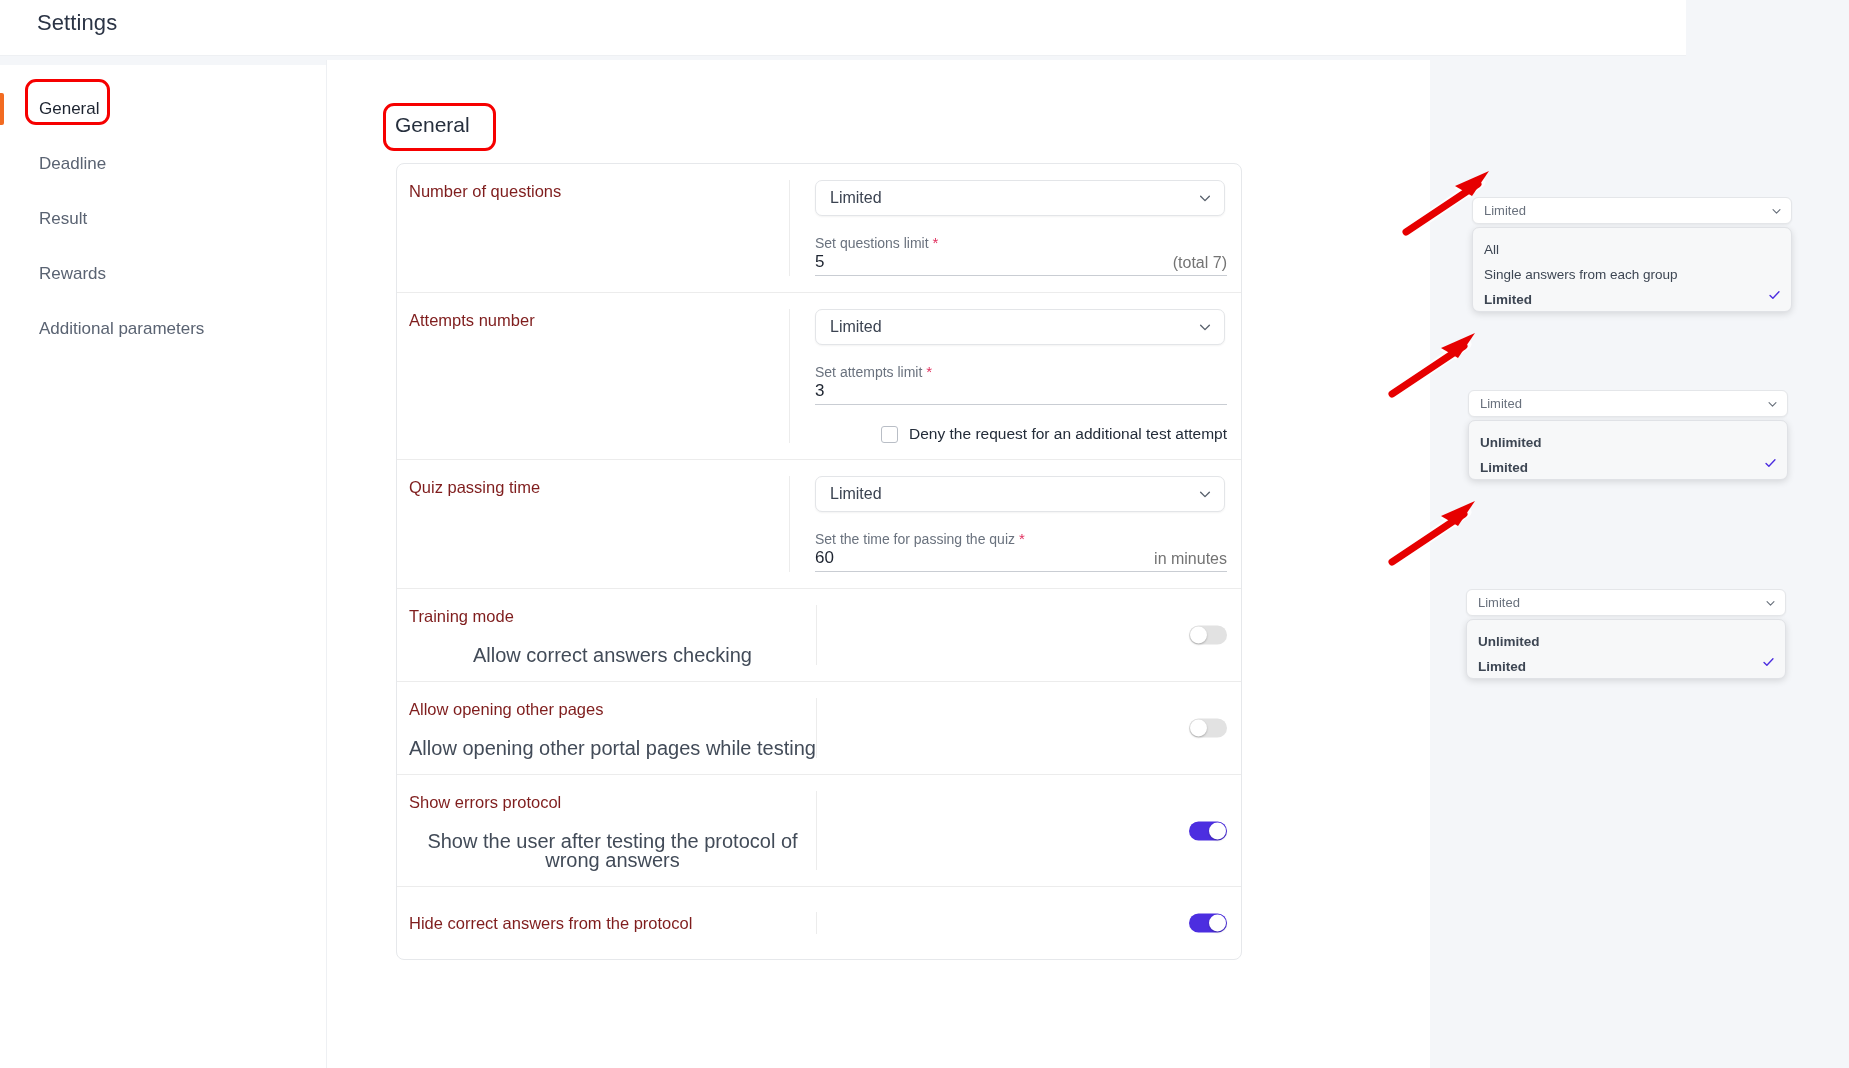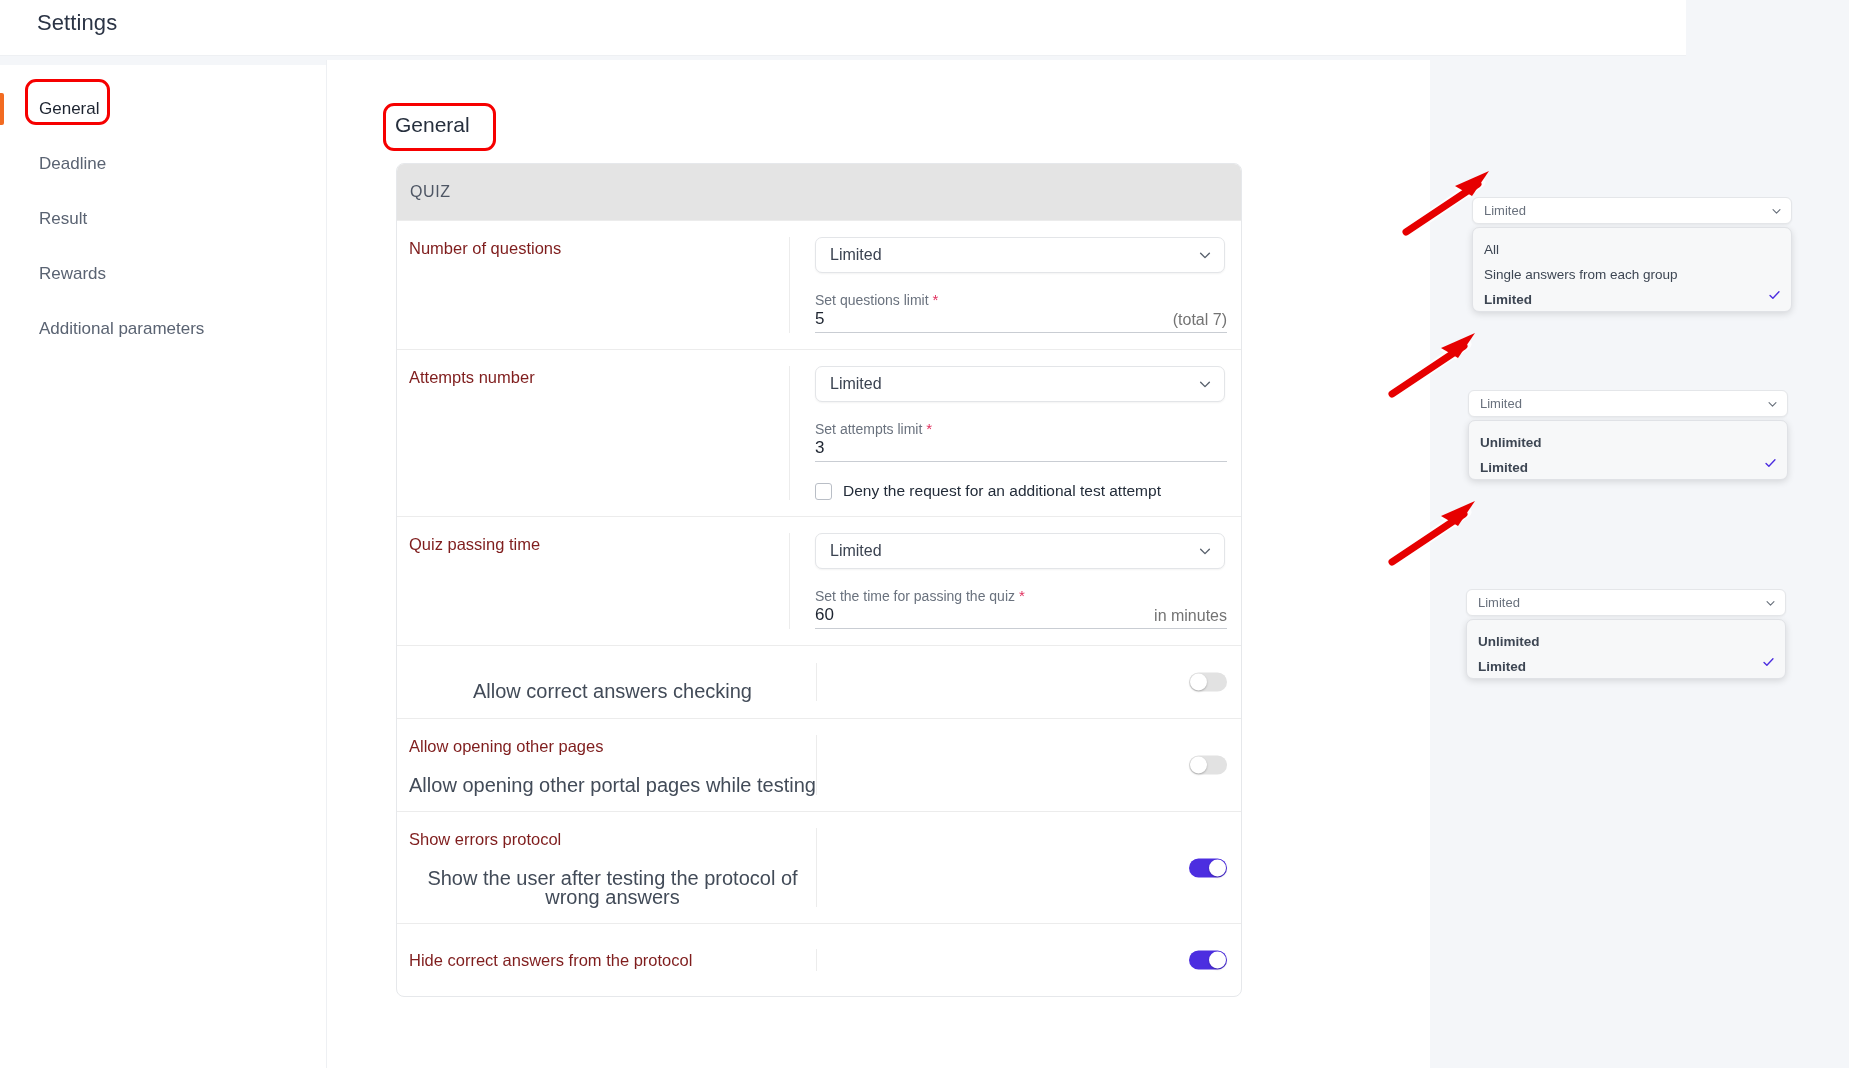--- a/index.html
+++ b/index.html
@@ -136,21 +136,21 @@
   }
   .field-label .req { color: #e0305e; font-size: 15px; }
   .field-input-line {
     display: flex; align-items: flex-end; justify-content: space-between;
     border-bottom: 1px solid #c9cdd3;
     padding-bottom: 3px;
   }
   .field-value { font-size: 17px; color: #1d2430; }
   .field-suffix { font-size: 16px; color: #737373; }
 
-  .check-row { margin-top: 20px; display: flex; align-items: center; gap: 11px; }
+  .check-row { margin-top: 20px; display: flex; align-items: center; gap: 11px; justify-content: flex-end; }
   .checkbox {
     width: 17px; height: 17px;
     border: 1.6px solid #b9bec6;
     border-radius: 3px;
     background: #fff;
     flex: none;
   }
   .check-label { font-size: 15.5px; color: #232c39; }
 
   
@@ -243,21 +243,20 @@
       <div class="nav-item">
         <span>Additional parameters</span>
       </div>
     </div>
   </div>
 
   <div class="main">
     <div class="main-heading">General</div>
 
     <div class="card">
-      <div class="card-head">QUIZ</div>
 
       <div class="row">
 
         <div class="row-left">
           <div class="row-title">Number of questions</div>
         </div>
         <div class="row-right">
           <div class="select">
             <span>Limited</span>
             <span class="chev">
@@ -333,20 +332,21 @@
               <span class="field-value">60</span>
               <span class="field-suffix">in minutes</span>
             </div>
           </div>
         </div>
       </div>
 
       <div class="row toggle-row">
 
         <div class="row-left">
+          <div class="row-title">Training mode</div>
           <div class="row-sub">Allow correct answers checking</div>
         </div>
         <div class="row-right">
           <div class="toggle">
               <span class="knob"></span>
             </div>
         </div>
       </div>
 
       <div class="row toggle-row">

